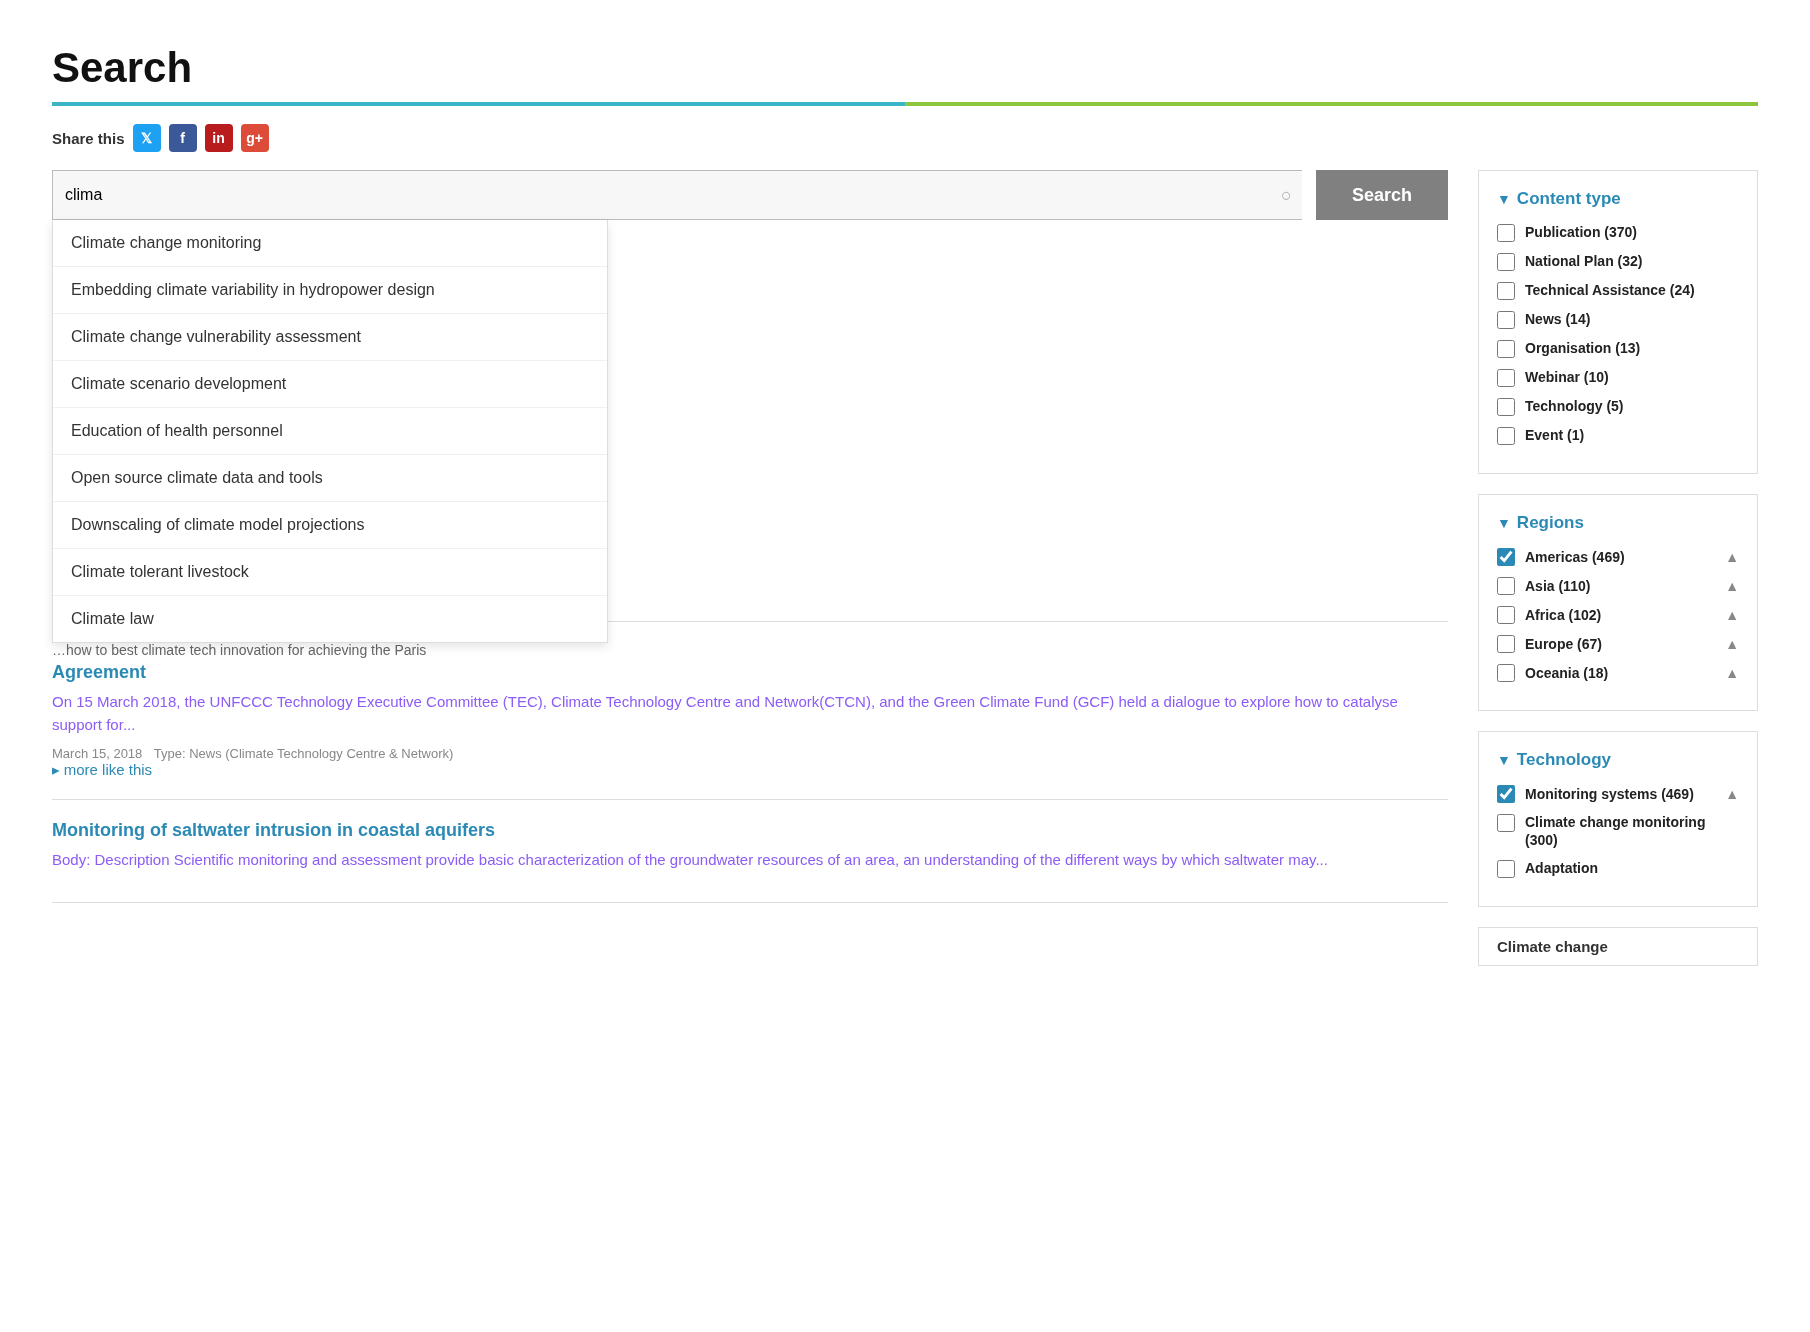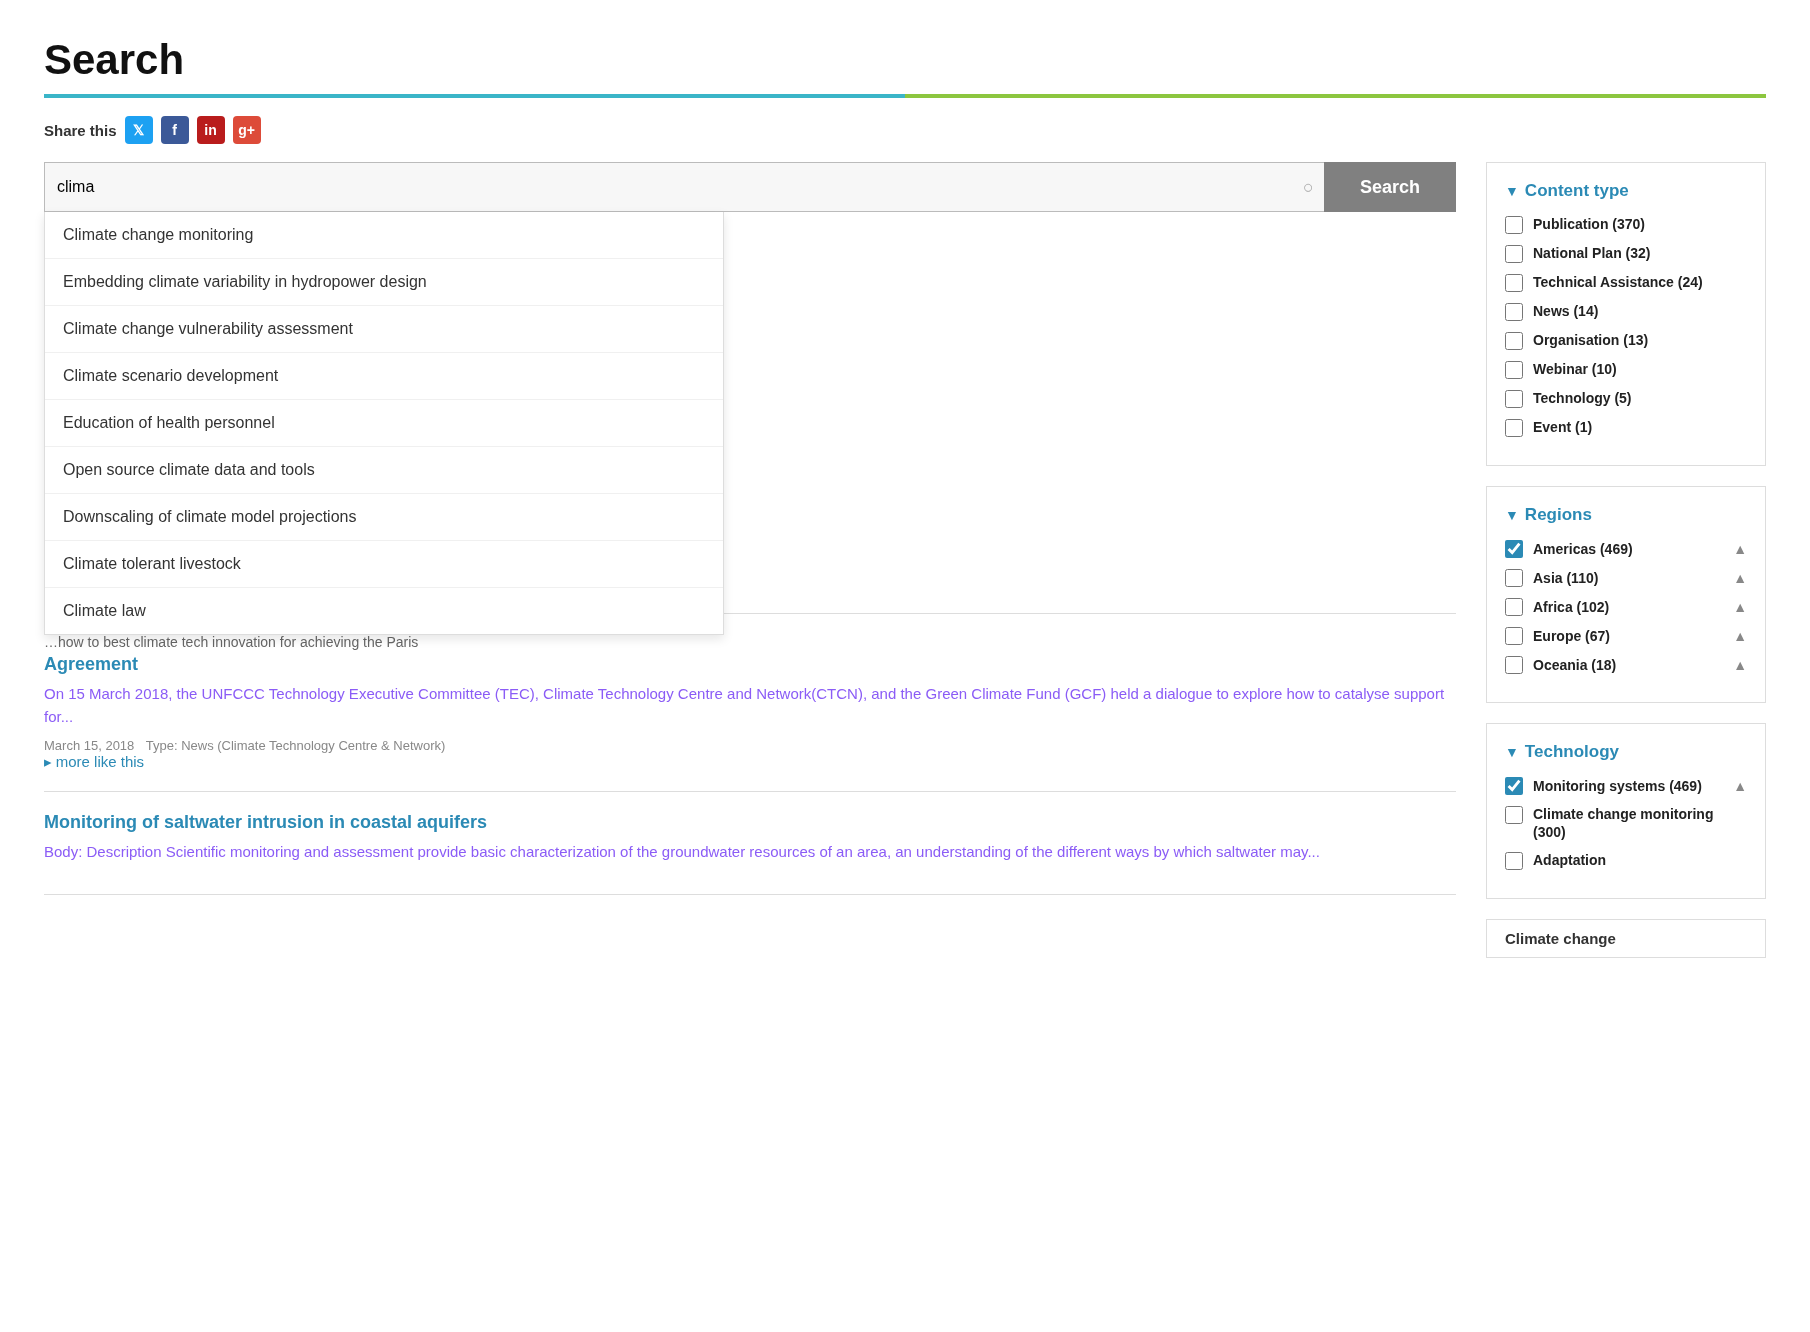--- a/index.html
+++ b/index.html
@@ -1,18 +1,18 @@
 <!DOCTYPE html>
 <html><head>
   <meta charset="utf-8">
   <style>
     * { box-sizing: border-box; margin: 0; padding: 0; }
     body { font-family: Arial, sans-serif; background: #fff; color: #333; font-size: 15px; }
 
-    .page-wrapper { max-width: 1810px; margin: 0 auto; padding: 8px; }
+    .page-wrapper { max-width: 1810px; margin: 0 auto; padding: 16px; }
 
     
     .page-header { padding: 28px 36px 0 36px; }
     .page-title { font-size: 42px; font-weight: 700; color: #111; margin-bottom: 10px; }
     .header-divider {
       height: 4px;
       background: linear-gradient(to right, #3ab5c8 0%, #3ab5c8 50%, #8cc63f 50%, #8cc63f 100%);
       margin-bottom: 18px;
     }
 
@@ -25,21 +25,21 @@
     .social-linkedin { background: #b91c1c; }
     .social-gplus { background: #dd4b39; }
 
     
     .main-layout { display: flex; padding: 0 36px; gap: 30px; }
 
     
     .content-area { flex: 1; min-width: 0; position: relative; }
 
     
-    .search-bar-wrapper { display: flex; gap: 0; margin-bottom: 0; position: relative; align-items: flex-end; }
+    .search-bar-wrapper { display: flex; gap: 14px; margin-bottom: 0; position: relative; align-items: flex-end; }
     .search-input-wrap { flex: 1; position: relative; }
     .search-input {
       width: 100%;
       height: 50px;
       border: 1px solid #bbb;
       border-right: none;
       padding: 0 36px 0 12px;
       font-size: 16px;
       outline: none;
       background: #f7f7f7;
@@ -63,21 +63,21 @@
       cursor: pointer;
       height: 50px;
       white-space: nowrap;
     }
 
     
     .autocomplete-dropdown {
       position: absolute;
       top: 50px;
       left: 0;
-      width: 680px;
+      width: 556px;
       background: #fff;
       border: 1px solid #ddd;
       border-top: none;
       z-index: 100;
       box-shadow: 0 4px 10px rgba(0,0,0,0.1);
     }
     .autocomplete-item {
       padding: 14px 18px;
       font-size: 16px;
       cursor: pointer;

